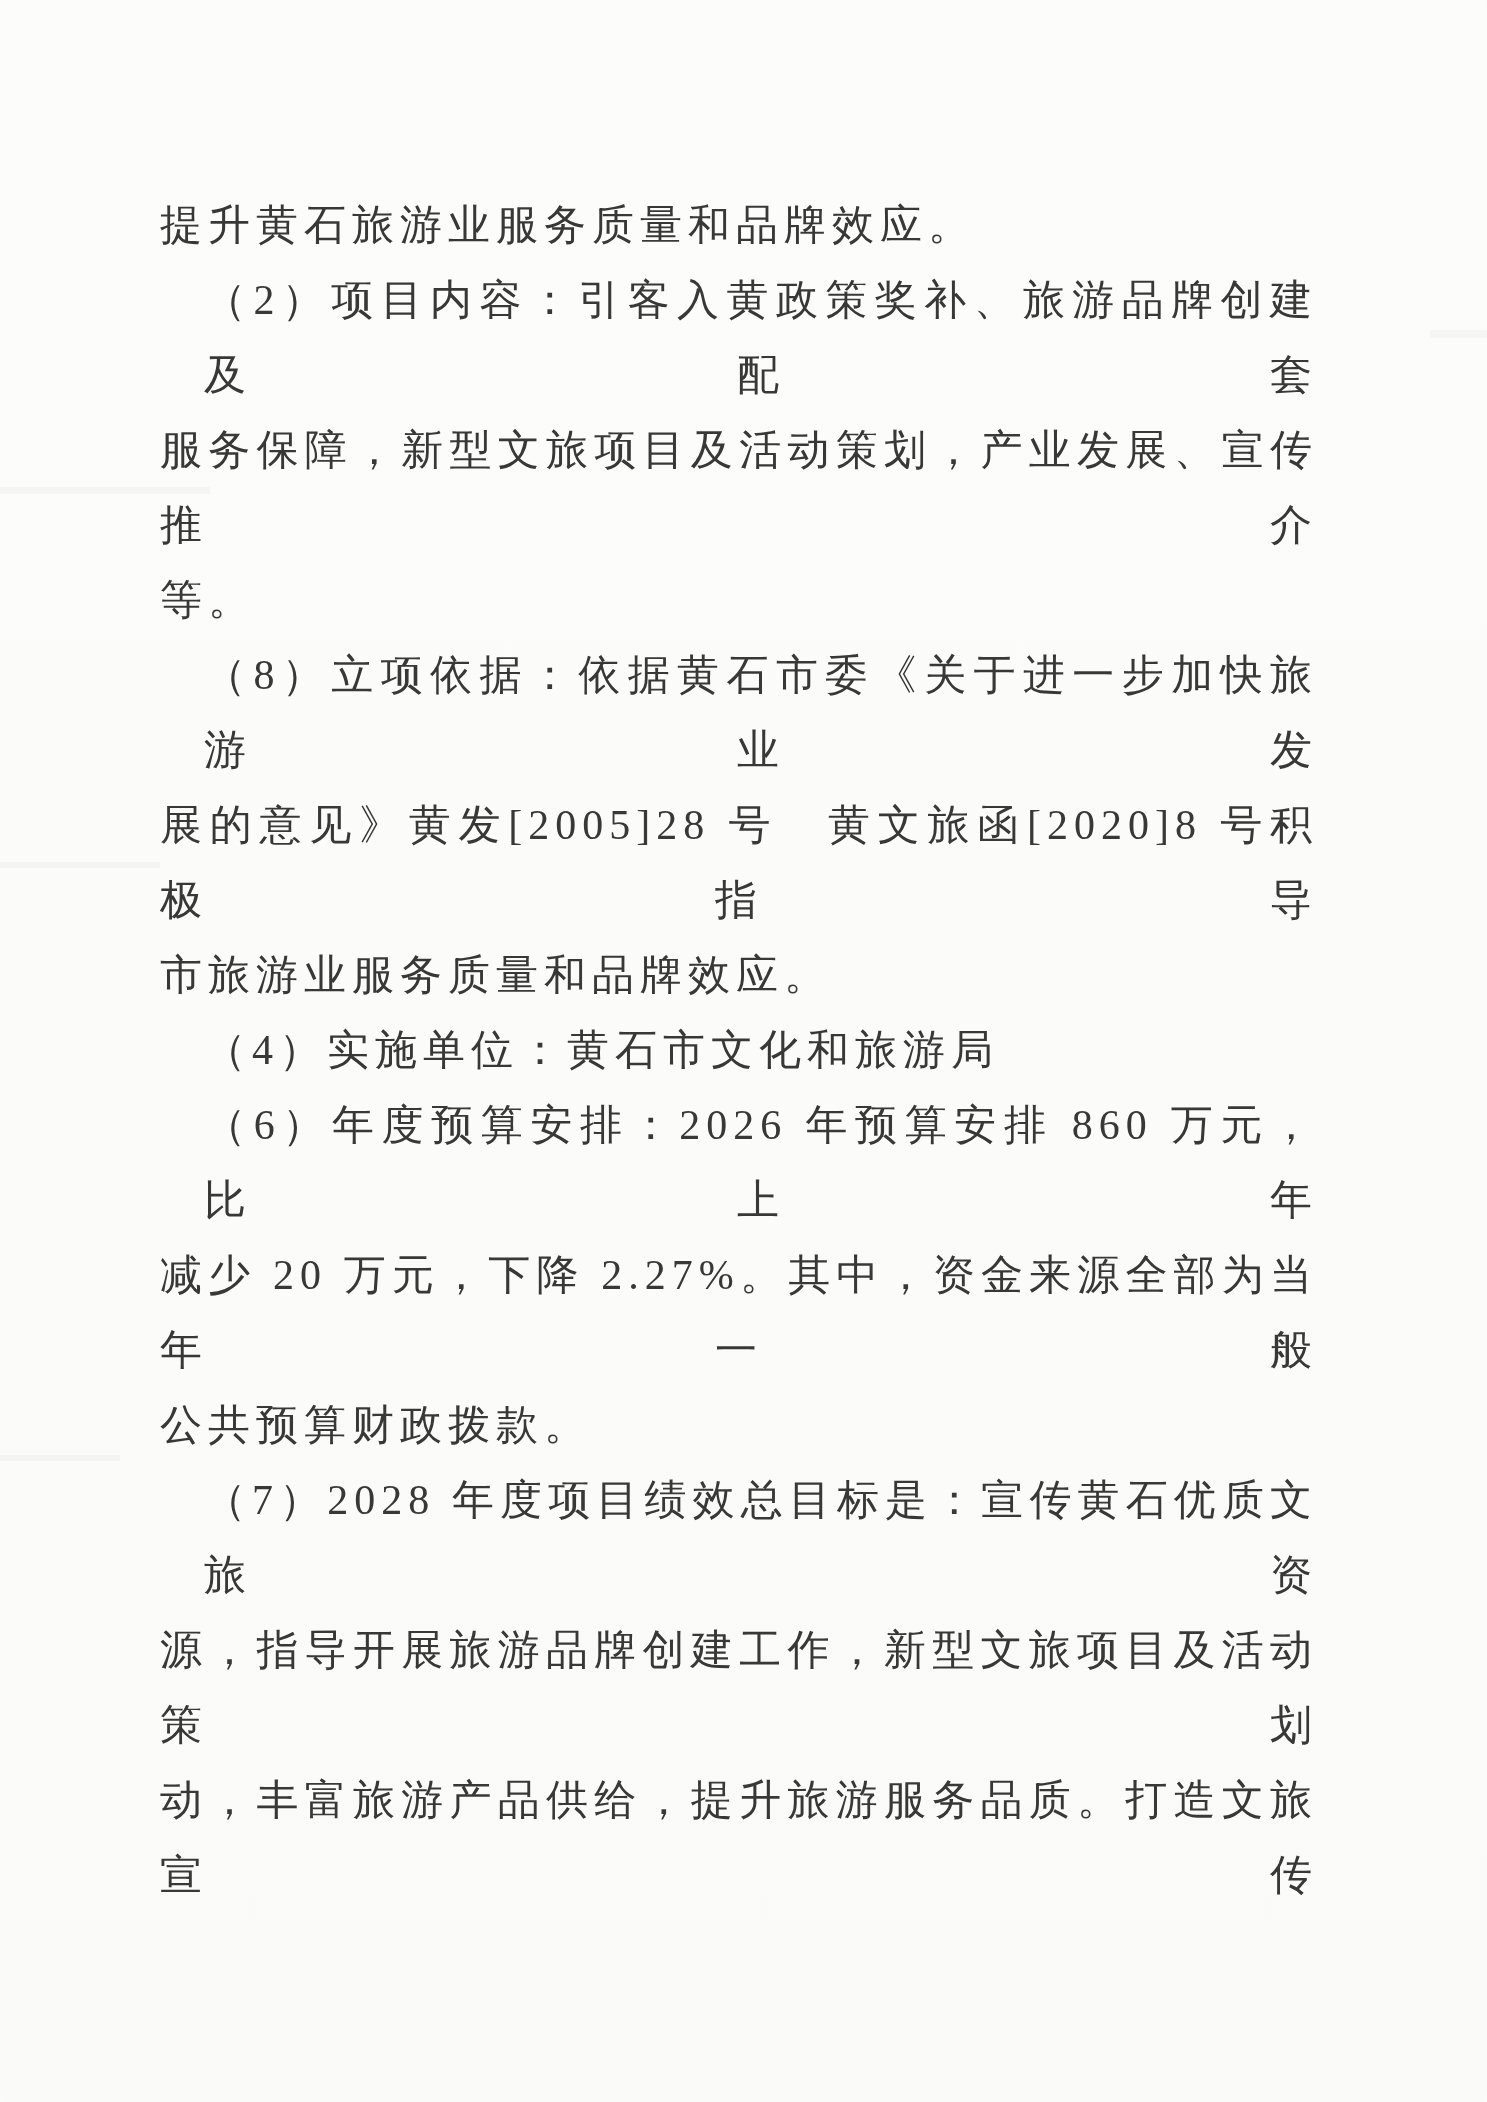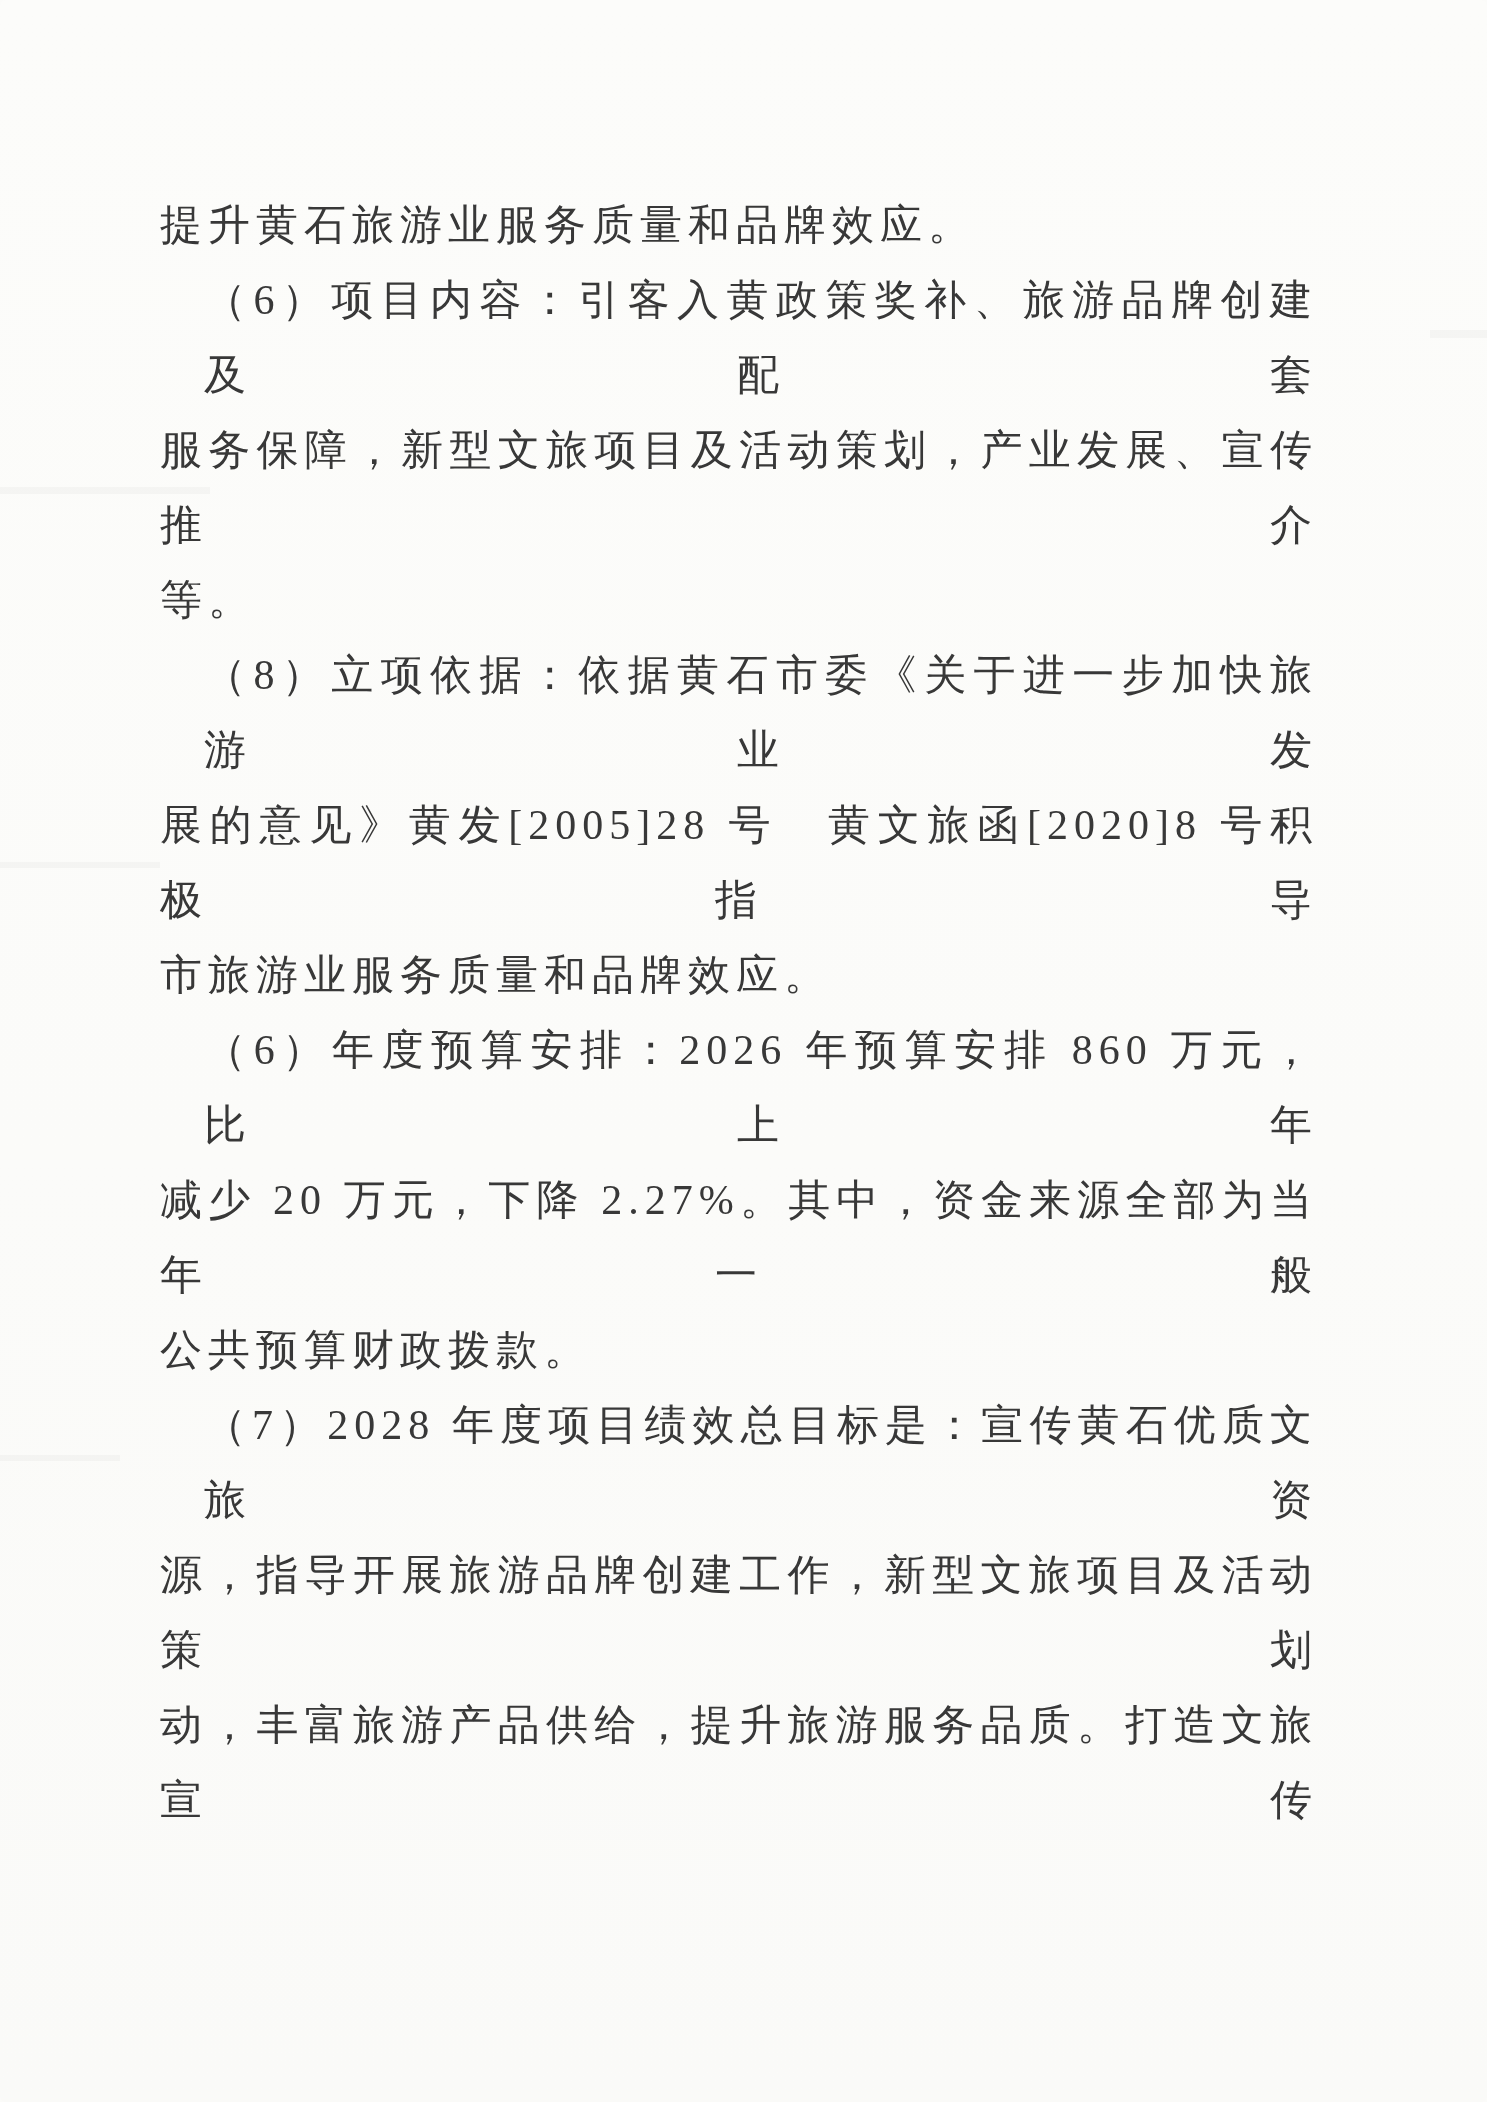--- a/index.html
+++ b/index.html
@@ -49,26 +49,27 @@
 <body>
 
 <div class="page">
   <div class="artifact a1"></div>
   <div class="artifact a2"></div>
   <div class="artifact a3"></div>
   <div class="artifact a4"></div>
 
   <div class="doc">
     <p class="line">提升黄石旅游业服务质量和品牌效应。</p>
-    <p class="line fill i1">（6）项目内容：引客入黄政策奖补、旅游品牌创建及配套</p>
+    <p class="line fill i1">（2）项目内容：引客入黄政策奖补、旅游品牌创建及配套</p>
     <p class="line fill">服务保障，新型文旅项目及活动策划，产业发展、宣传推介</p>
     <p class="line">等。</p>
     <p class="line fill i1">（8）立项依据：依据黄石市委《关于进一步加快旅游业发</p>
     <p class="line fill">展的意见》黄发[2005]28 号　黄文旅函[2020]8 号积极指导</p>
     <p class="line">市旅游业服务质量和品牌效应。</p>
+    <p class="line i1">（4）实施单位：黄石市文化和旅游局</p>
     <p class="line fill i1">（6）年度预算安排：2026 年预算安排 860 万元，比上年</p>
     <p class="line fill">减少 20 万元，下降 2.27%。其中，资金来源全部为当年一般</p>
     <p class="line">公共预算财政拨款。</p>
     <p class="line fill i1">（7）2028 年度项目绩效总目标是：宣传黄石优质文旅资</p>
     <p class="line fill">源，指导开展旅游品牌创建工作，新型文旅项目及活动策划</p>
     <p class="line fill">动，丰富旅游产品供给，提升旅游服务品质。打造文旅宣传</p>
 
   </div>
 </div>
 

